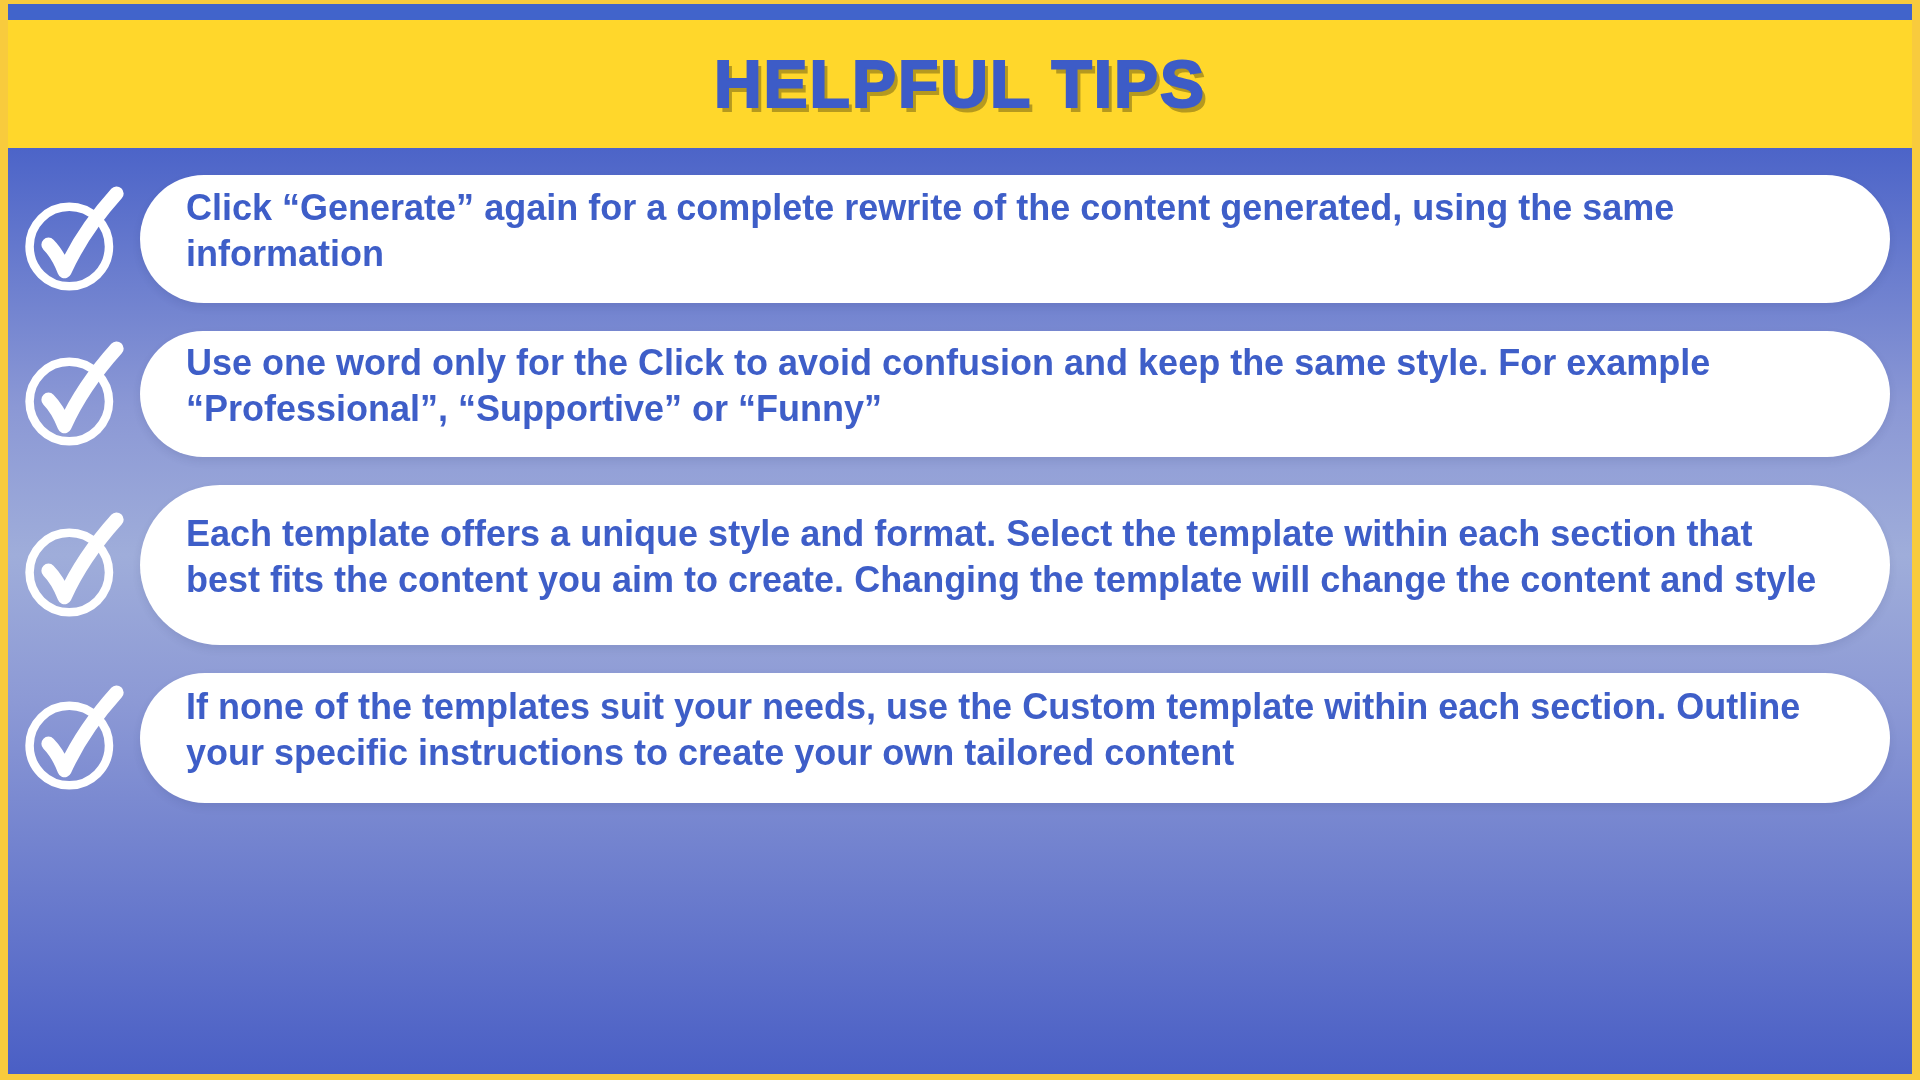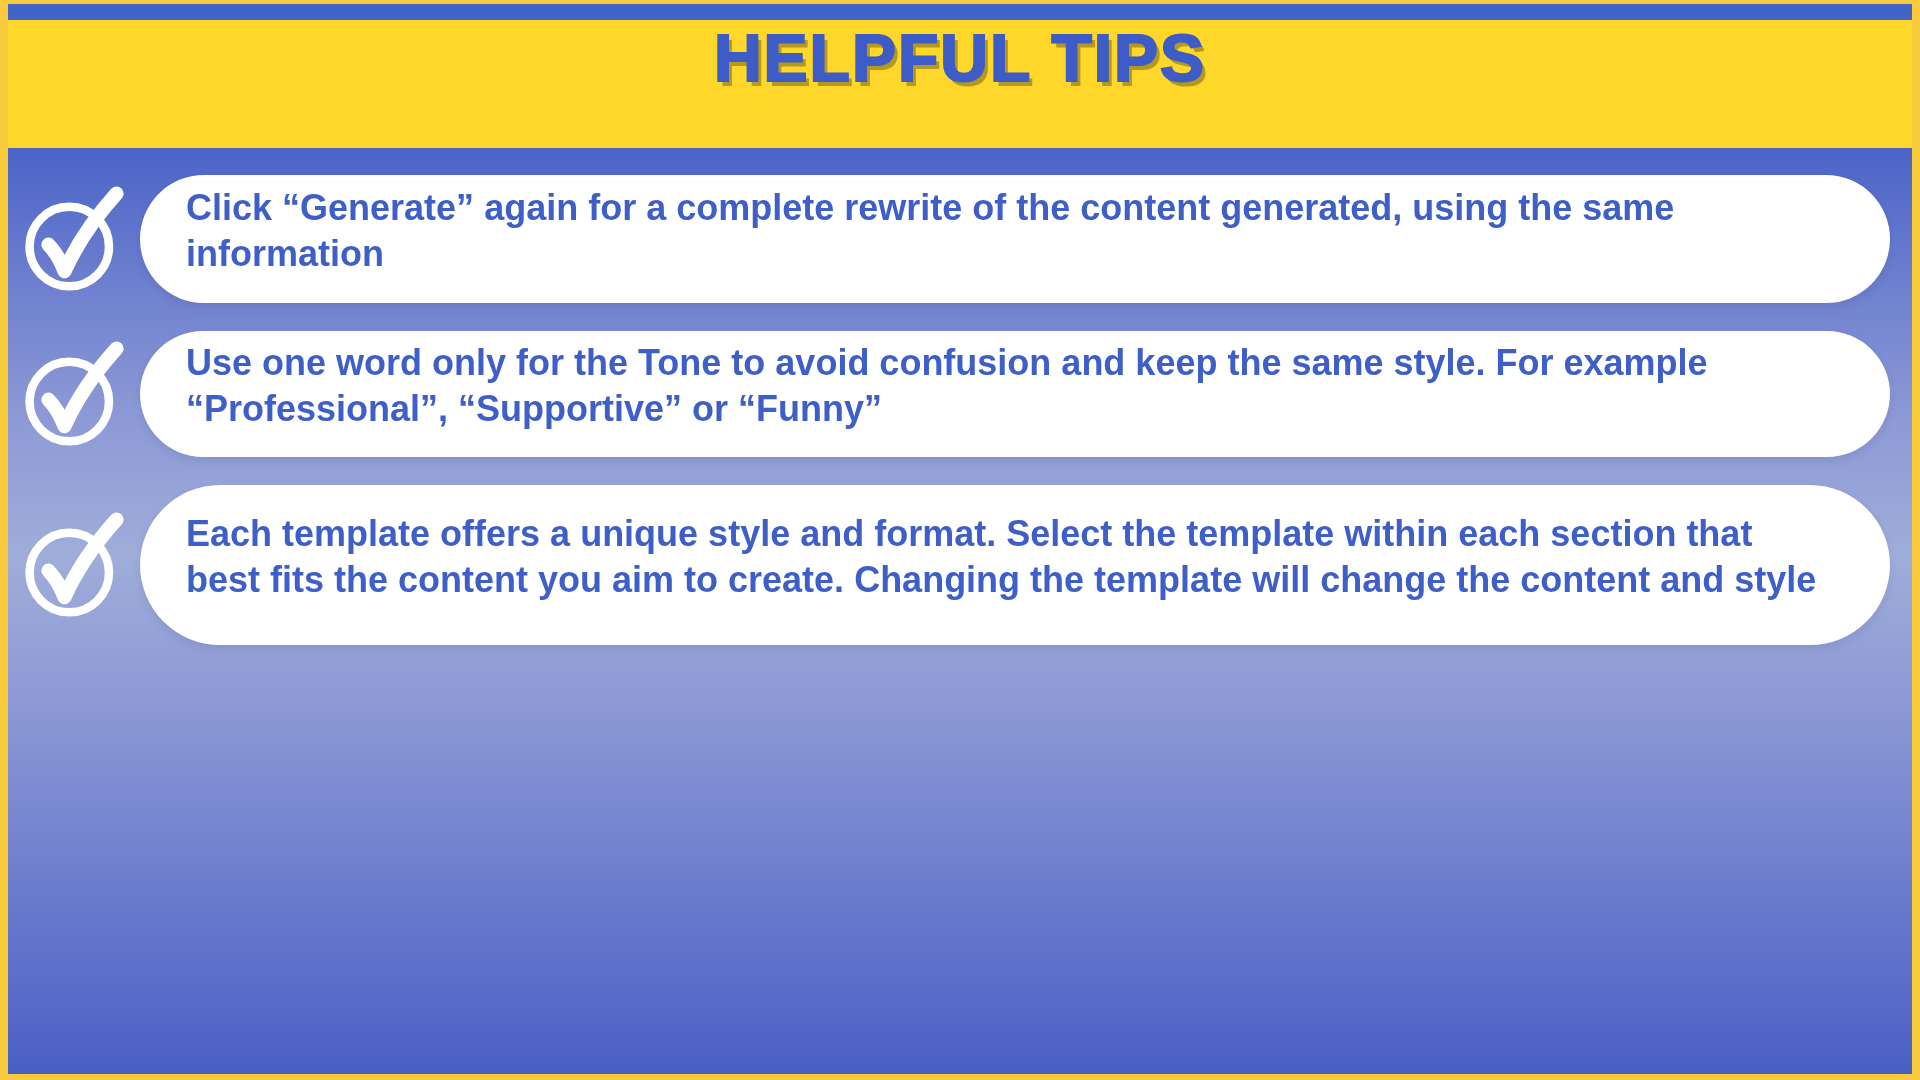--- a/index.html
+++ b/index.html
@@ -26,20 +26,21 @@
     background: #4164CB;
   }
   .header-band {
     position: absolute;
     left: 8px;
     right: 8px;
     top: 20px;
     height: 128px;
     background: #FFD72B;
     display: flex;
+    align-items: center;
     justify-content: center;
   }
   .page-title {
     font-size: 66px;
     font-weight: bold;
     letter-spacing: 2px;
     color: #3D5CC7;
     -webkit-text-stroke: 2.2px #3D5CC7;
     text-shadow: 4px 5px 0 rgba(78, 66, 14, 0.42);
   }
@@ -124,31 +125,42 @@
 
 
     <div class="tip-row">
       <div class="check-col">
         <svg viewBox="0 0 110 116" fill="none">
           <circle cx="50" cy="66" r="42" stroke="#FFFFFF" stroke-width="9"></circle>
           <path d="M28 64 Q38 74 45 92 Q64 50 100 10" stroke="#FFFFFF" stroke-width="15" stroke-linecap="round" stroke-linejoin="round"></path>
         </svg>
       </div>
       <div class="pill h2b">
-        <div class="tip-text">Use one word only for the Tone to avoid confusion and keep the same style. For example “Professional”, “Supportive” or “Funny”</div>
+        <div class="tip-text">Use one word only for the Click to avoid confusion and keep the same style. For example “Professional”, “Supportive” or “Funny”</div>
       </div>
     </div>
 
     <div class="tip-row">
       <div class="check-col">
         <svg viewBox="0 0 110 116" fill="none">
           <circle cx="50" cy="66" r="42" stroke="#FFFFFF" stroke-width="9"></circle>
           <path d="M28 64 Q38 74 45 92 Q64 50 100 10" stroke="#FFFFFF" stroke-width="15" stroke-linecap="round" stroke-linejoin="round"></path>
         </svg>
       </div>
       <div class="pill h3b">
         <div class="tip-text">Each template offers a unique style and format. Select the template within each section that best fits the content you aim to create. Changing the template will change the content and style</div>
       </div>
     </div>
 
+    <div class="tip-row">
+      <div class="check-col">
+        <svg viewBox="0 0 110 116" fill="none">
+          <circle cx="50" cy="66" r="42" stroke="#FFFFFF" stroke-width="9"></circle>
+          <path d="M28 64 Q38 74 45 92 Q64 50 100 10" stroke="#FFFFFF" stroke-width="15" stroke-linecap="round" stroke-linejoin="round"></path>
+        </svg>
+      </div>
+      <div class="pill h2c">
+        <div class="tip-text">If none of the templates suit your needs, use the Custom template within each section. Outline your specific instructions to create your own tailored content</div>
+      </div>
+    </div>
 
   </div>
 </div>
 
 </body></html>

